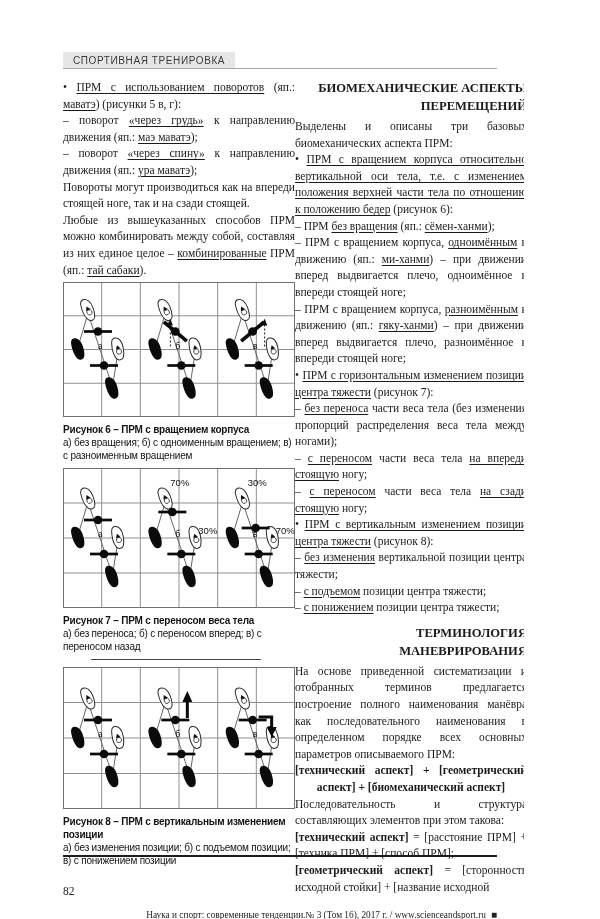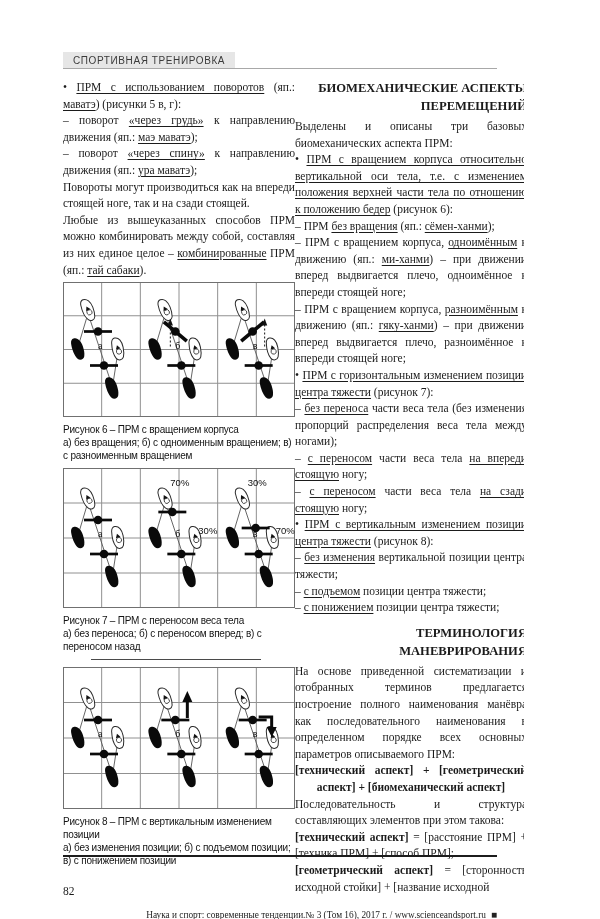--- a/index.html
+++ b/index.html
@@ -15,21 +15,21 @@
   p.doc{margin:0;font-size:11.5px;line-height:16.6px;text-align:justify;}
   span.u{text-decoration:underline;text-underline-offset:1.5px;}
   span.b{font-weight:bold;}
   h2.doc{font-size:12.6px;line-height:18px;margin:0 0 3px 0;font-weight:bold;text-align:right;}
   h2.doc.spaced{margin-top:8px;}
   p.formula{text-align:justify;text-align-last:center;}
   .figure-block{margin:4px 0 6px 0;}
   .figure-block svg{display:block;}
   .fig-caption{font-family:"Liberation Sans",sans-serif;font-size:10px;line-height:13px;
         letter-spacing:-0.2px;margin-top:6px;text-align:left;color:#141414;}
-  .fig-caption .t{font-weight:normal;display:block;}
+  .fig-caption .t{font-weight:bold;display:block;}
   .divider{border-top:1px solid #4a4a4a;width:170px;margin:5px 0 7px 28px;height:0;}
   .footer{position:absolute;left:63px;right:27px;top:855px;border-top:2px solid #1c1c1c;
         padding-top:4px;display:flex;justify-content:space-between;align-items:center;}
   .pageno{font-size:11.5px;}
   .jline{font-family:Liberation Serif, serif;font-size:9.3px;color:#222;margin-top:48px;}
   .jline .sq{font-size:10px;margin-left:5px;}
 </style>
 </head>
 <body>
 

